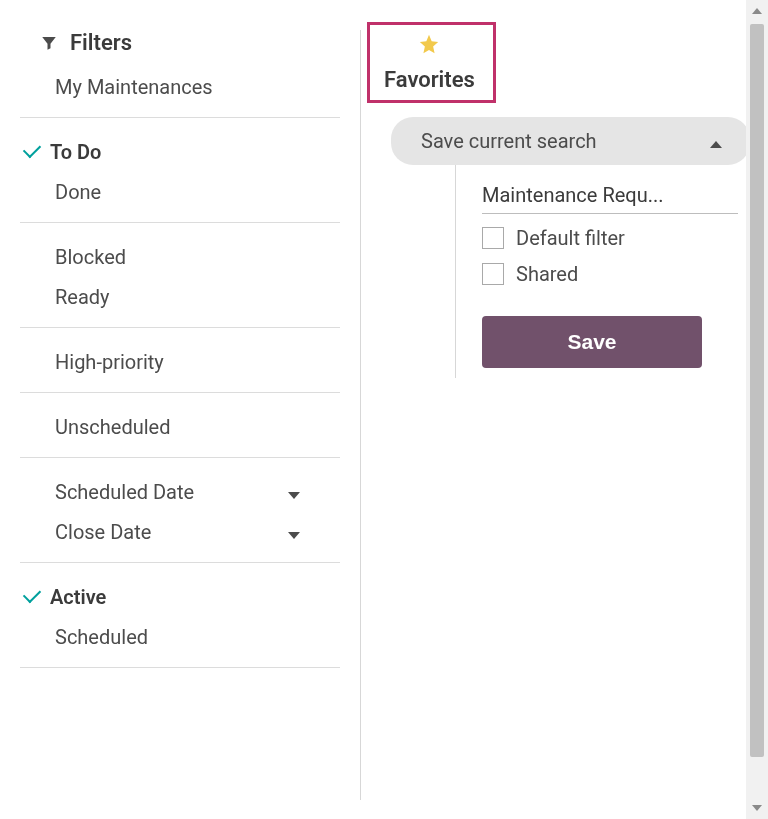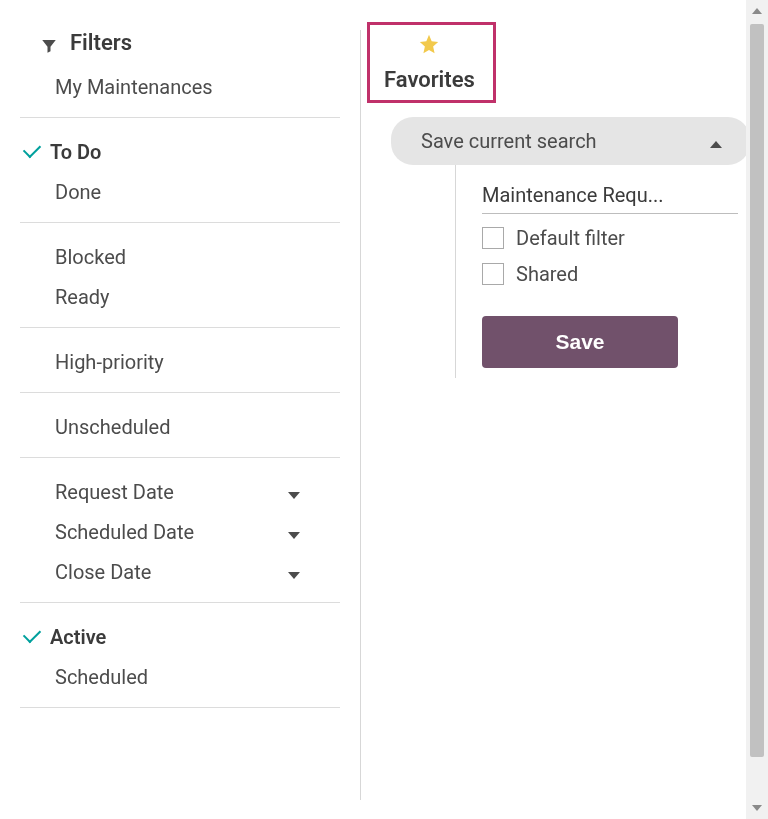--- a/index.html
+++ b/index.html
@@ -29,21 +29,21 @@
   }
   .col-separator {
     width: 1px;
     background: #d7d7d7;
     margin-top: 30px;
     height: 770px;
   }
   
   .section-header {
     display: flex;
-    align-items: flex-end;
+    align-items: center;
     gap: 12px;
     padding: 30px 0 12px 40px;
     font-weight: 600;
     color: #3b3b3b;
     font-size: 22px;
   }
   .favorites-highlight {
     display: inline-flex;
     align-items: center;
     gap: 12px;
@@ -154,21 +154,21 @@
   }
   .save-btn {
     margin-top: 30px;
     background: #71516b;
     color: #fff;
     font-weight: 600;
     font-size: 21px;
     border: none;
     border-radius: 4px;
     padding: 14px 0;
-    width: 196px;
+    width: 220px;
     cursor: pointer;
     text-align: center;
   }
   
   .scrollbar-track {
     position: absolute;
     right: 0;
     top: 0;
     bottom: 0;
     width: 22px;
@@ -257,24 +257,20 @@
     <div class="divider"></div>
 
     <div class="filter-group">
       <div class="filter-item">
         <span>Unscheduled</span>
       </div>
     </div>
     <div class="divider"></div>
 
     <div class="filter-group">
-      <div class="filter-item">
-        <span>Request Date</span>
-        <span class="caret"><span class="caret-down"></span></span>
-      </div>
       <div class="filter-item">
         <span>Scheduled Date</span>
         <span class="caret"><span class="caret-down"></span></span>
       </div>
       <div class="filter-item">
         <span>Close Date</span>
         <span class="caret"><span class="caret-down"></span></span>
       </div>
     </div>
     <div class="divider"></div>

